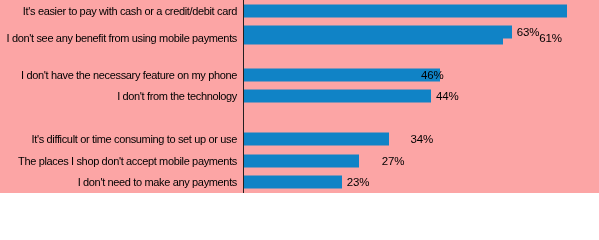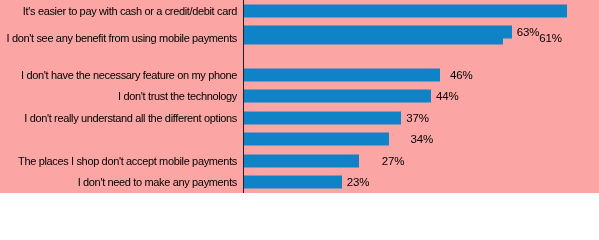--- a/index.html
+++ b/index.html
@@ -114,37 +114,31 @@
         <div class="bar-wrap" style="width: 259.25px;">
           <div class="bar" style="width: 259.25px; background: rgb(16, 131, 198);"></div>
         </div>
         <div class="val-label" style="left: 503.25px; padding-left: 36px;">61%</div>
       </div>
       <div class="row" style="top: 64.3333px; height: 21.4444px;">
         <div class="cat-label">I don't have the necessary feature on my phone</div>
         <div class="bar-wrap" style="width: 195.5px;">
           <div class="bar" style="width: 195.5px; background: rgb(16, 131, 198);"></div>
         </div>
-        <div class="val-label" style="left: 445px;">46%</div>
+        <div class="val-label" style="left: 416px;">46%</div>
       </div>
       <div class="row" style="top: 85.7778px; height: 21.4444px;">
-        <div class="cat-label">I don't trust the technology</div>
+        <div class="cat-label">I don't from the technology</div>
         <div class="bar-wrap" style="width: 187px;">
           <div class="bar" style="width: 187px; background: rgb(16, 131, 198);"></div>
         </div>
         <div class="val-label" style="left: 431px;">44%</div>
       </div>
-      <div class="row" style="top: 107.222px; height: 21.4444px;">
-        <div class="cat-label">I don't really understand all the different options</div>
-        <div class="bar-wrap" style="width: 157.25px;">
-          <div class="bar" style="width: 157.25px; background: rgb(16, 131, 198);"></div>
-        </div>
-        <div class="val-label" style="left: 401.25px;">37%</div>
-      </div>
       <div class="row" style="top: 128.667px; height: 21.4444px;">
+        <div class="cat-label">It's difficult or time consuming to set up or use</div>
         <div class="bar-wrap" style="width: 144.5px;">
           <div class="bar" style="width: 144.5px; background: rgb(16, 131, 198);"></div>
         </div>
         <div class="val-label" style="left: 388.5px; margin-left: 17px;">34%</div>
       </div>
       <div class="row" style="top: 150.111px; height: 21.4444px;">
         <div class="cat-label">The places I shop don't accept mobile payments</div>
         <div class="bar-wrap" style="width: 114.75px;">
           <div class="bar" style="width: 114.75px; background: rgb(16, 131, 198);"></div>
         </div>

